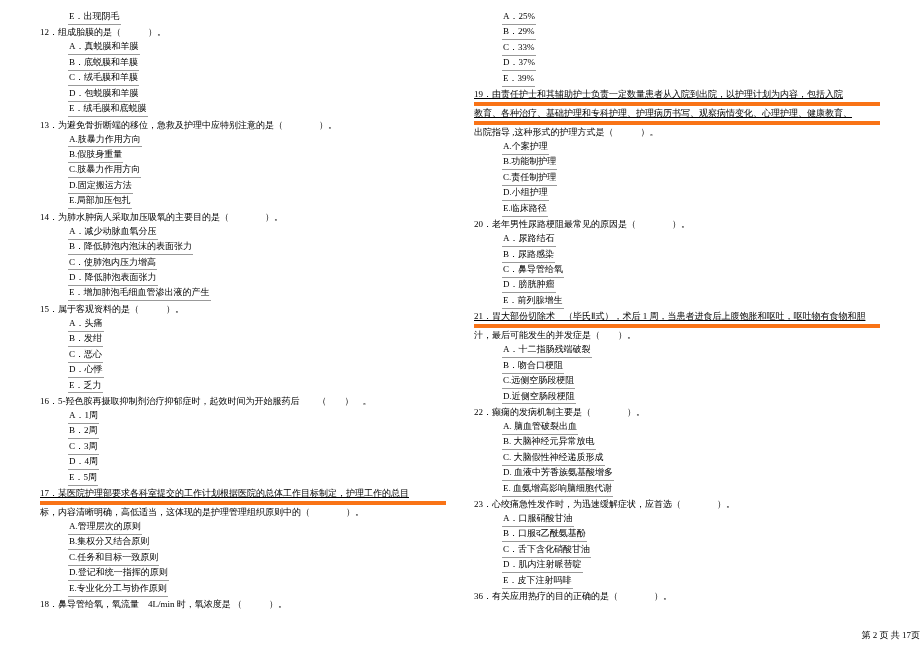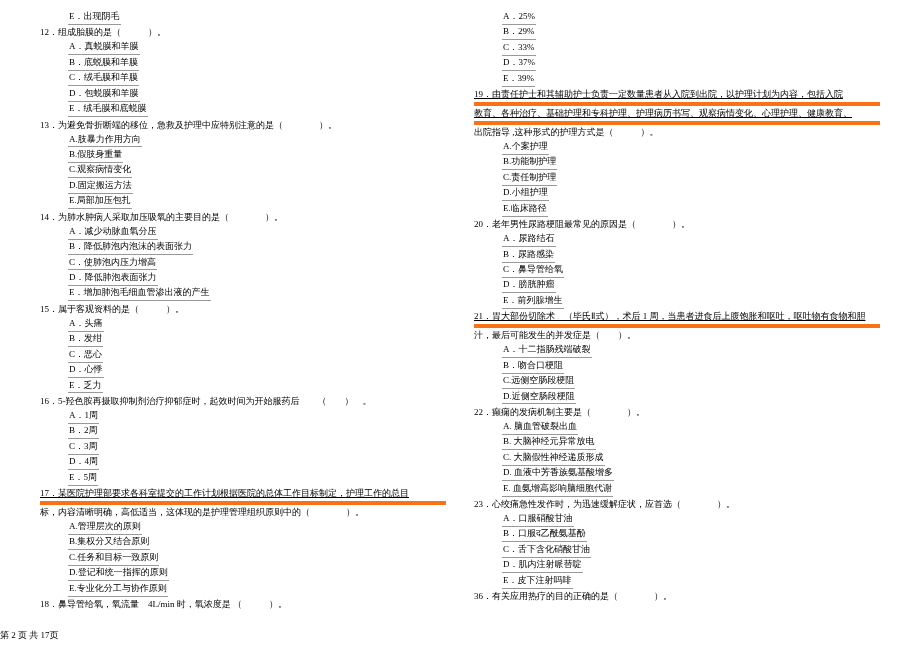--- a/index.html
+++ b/index.html
@@ -30,21 +30,21 @@
     }
     .optline { position: relative; }
     .qline {
       margin-top: 1px;
     }
     .pager {
       position: absolute;
       bottom: 8px;
       left: 0;
       width: 100%;
-      text-align: left;
+      text-align: right;
       font-size: 9px;
     }
     .u { border-bottom: 4px solid #f97316; text-decoration: underline; }
   </style>
 </head>
 <body>
 
 <div class="columns">
   <div class="col">
     <div class="optline"><span class="opt">E．出现阴毛</span></div>
@@ -52,21 +52,21 @@
     <div class="qline">12．组成胎膜的是（　　　）。</div>
     <div class="optline"><span class="opt">A．真蜕膜和羊膜</span></div>
     <div class="optline"><span class="opt">B．底蜕膜和羊膜</span></div>
     <div class="optline"><span class="opt">C．绒毛膜和羊膜</span></div>
     <div class="optline"><span class="opt">D．包蜕膜和羊膜</span></div>
     <div class="optline"><span class="opt">E．绒毛膜和底蜕膜</span></div>
 
     <div class="qline">13．为避免骨折断端的移位，急救及护理中应特别注意的是（　　　　）。</div>
     <div class="optline"><span class="opt">A.肢暴力作用方向</span></div>
     <div class="optline"><span class="opt">B.假肢身重量</span></div>
-    <div class="optline"><span class="opt">C.观察病情变化</span></div>
+    <div class="optline"><span class="opt">C.肢暴力作用方向</span></div>
     <div class="optline"><span class="opt">D.固定搬运方法</span></div>
     <div class="optline"><span class="opt">E.局部加压包扎</span></div>
 
     <div class="qline">14．为肺水肿病人采取加压吸氧的主要目的是（　　　　）。</div>
     <div class="optline"><span class="opt">A．减少动脉血氧分压</span></div>
     <div class="optline"><span class="opt">B．降低肺泡内泡沫的表面张力</span></div>
     <div class="optline"><span class="opt">C．使肺泡内压力增高</span></div>
     <div class="optline"><span class="opt">D．降低肺泡表面张力</span></div>
     <div class="optline"><span class="opt">E．增加肺泡毛细血管渗出液的产生</span></div>
 

